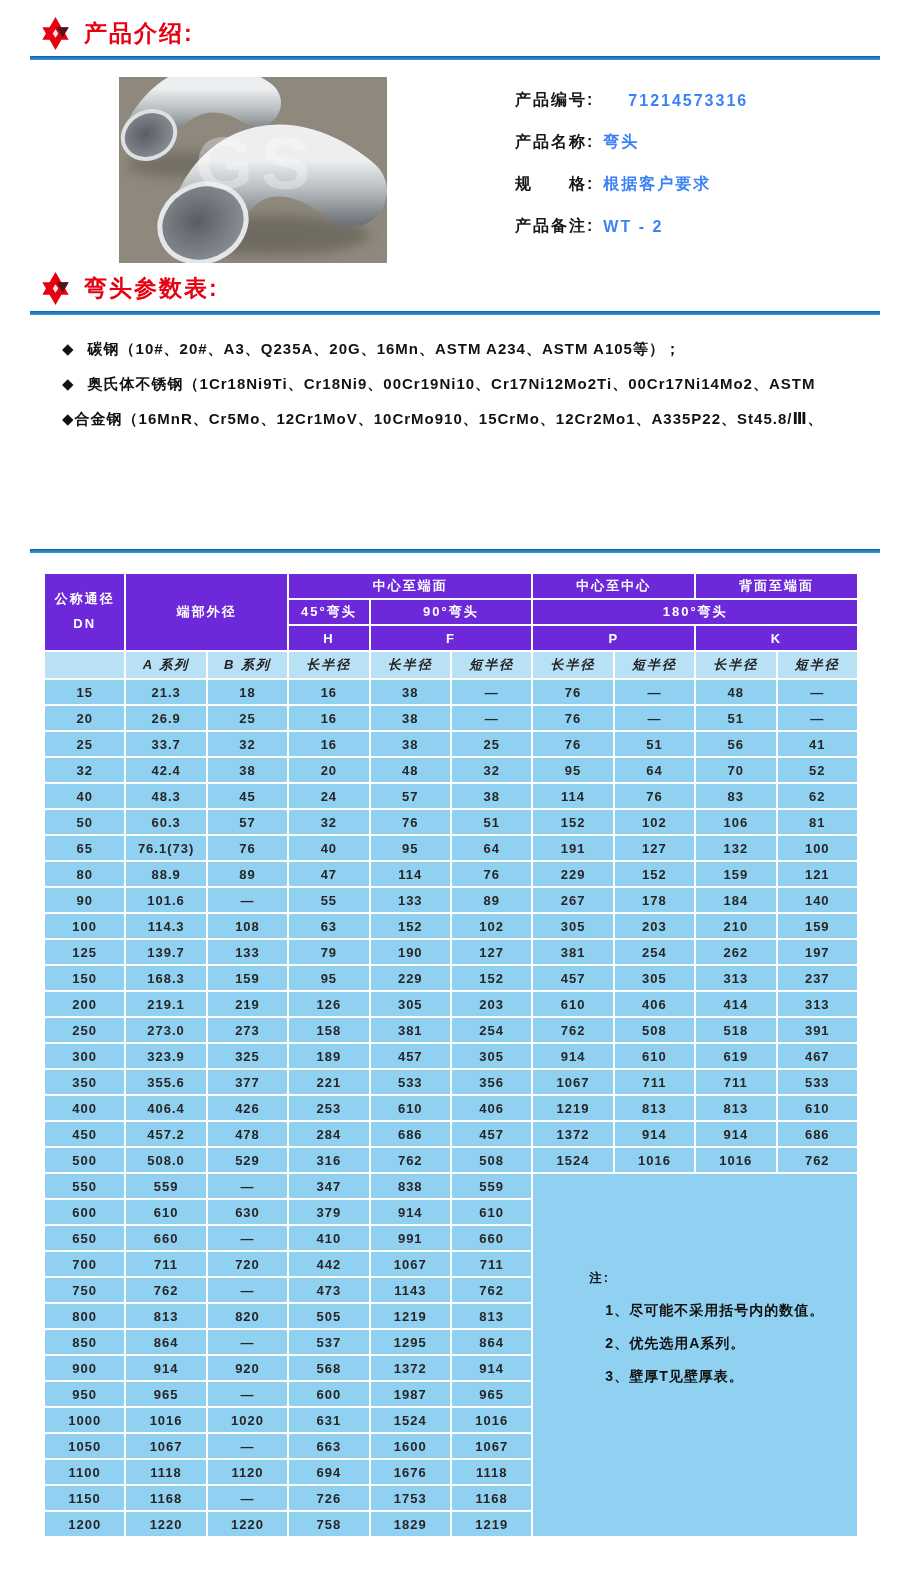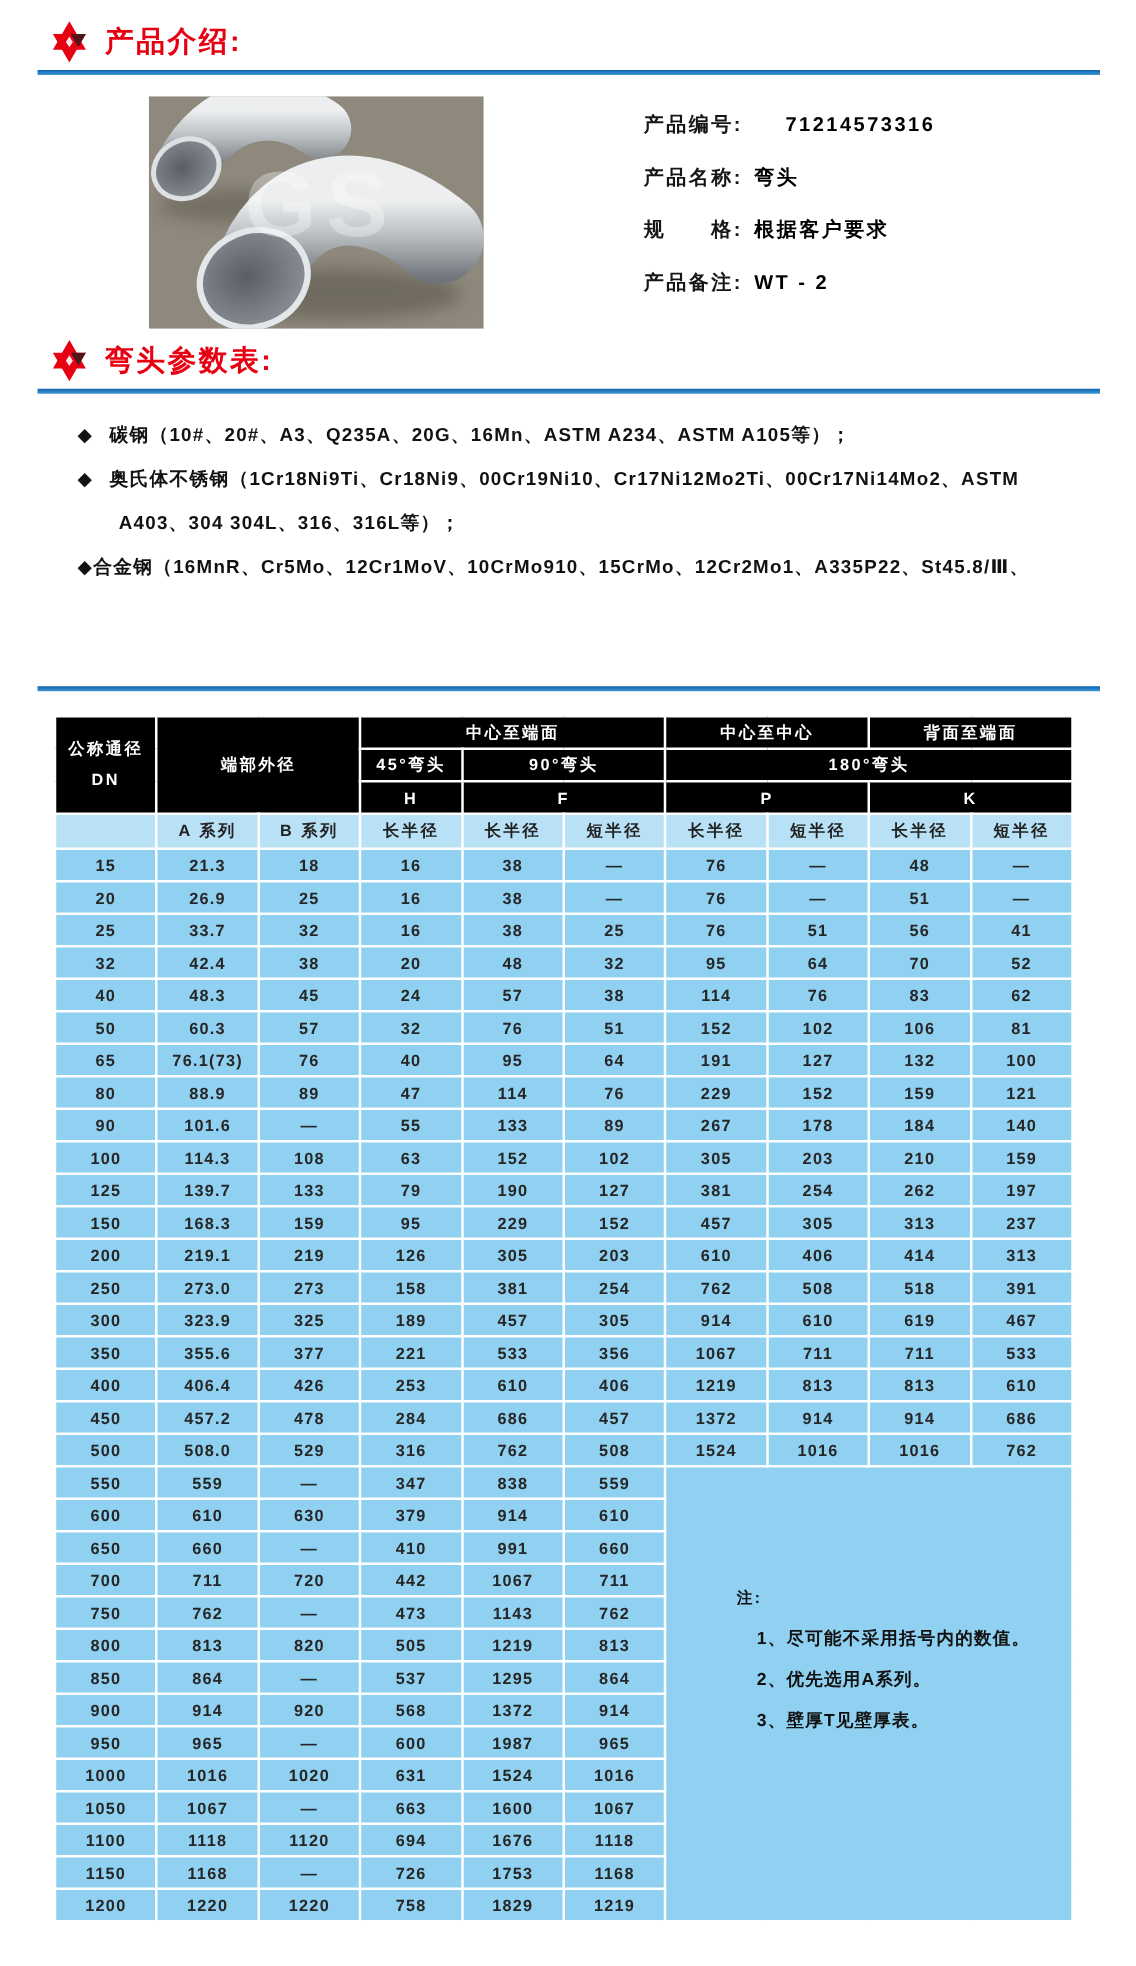--- a/index.html
+++ b/index.html
@@ -24,45 +24,45 @@
   #rule-2{top:311px}
   #rule-3{top:549px}
 
   
   .photo{position:absolute;left:119px;top:77px;width:268px;height:186px;}
 
   
   .fields{position:absolute;left:478px;top:88px;display:flex;flex-direction:column;gap:17px;}
   .field{display:flex;align-items:center;height:25px;font-size:16px;font-weight:bold;margin-left:37px;}
   .field .label{color:#161616;letter-spacing:2px;white-space:pre;}
-  .field .value{color:#000000;margin-left:9px;letter-spacing:2px;white-space:pre;}
+  .field .value{color:#3b82f6;margin-left:9px;letter-spacing:2px;white-space:pre;}
   .field.first .value{margin-left:34px;}
 
   
   .bullets{position:absolute;left:62px;top:331px;width:820px;}
   .bline{
     display:flex;align-items:center;height:35px;line-height:35px;
     font-size:15px;font-weight:bold;color:#121212;letter-spacing:1px;white-space:nowrap;
   }
   .bline .marker{margin-right:13px;font-size:15px;}
   .bline.nogap .marker{margin-right:0;}
 
   
   .spec-table{
     position:absolute;left:43px;top:572px;width:816px;
     border-collapse:collapse;table-layout:fixed;
   }
   .spec-table th,.spec-table td{
     border:2px solid #ffffff;text-align:center;vertical-align:middle;padding:0;
   }
   .spec-table th.dark{
-    background:#000000;color:#ffffff;font-size:13px;font-weight:bold;letter-spacing:2px;
+    background:#6d28d9;color:#ffffff;font-size:13px;font-weight:bold;letter-spacing:2px;
   }
   .spec-table thead tr{height:26px;}
-  .spec-table thead tr.subhead{height:28px;}
+  .spec-table thead tr.subhead{height:28px;font-style:italic;}
   .spec-table tr.subhead th{
     background:#b8e1f5;color:#222;font-size:13px;font-weight:bold;letter-spacing:2px;
   }
   .dn-cell div{line-height:1.9;}
   .spec-table tbody td{
     background:#90d0f0;color:#262626;font-size:13px;font-weight:bold;letter-spacing:1px;height:24px;
   }
   .spec-table td.note-cell{
     text-align:left;vertical-align:top;padding:96px 0 0 56px;
   }
@@ -144,23 +144,20 @@
   <div class="rule" id="rule-2"></div>
 
   <div class="bullets" id="bullets">
       <div class="bline">
         <span class="marker">◆</span>
         <span>碳钢（10#、20#、A3、Q235A、20G、16Mn、ASTM A234、ASTM A105等）；</span>
       </div>
       <div class="bline">
         <span class="marker">◆</span>
         <span>奥氏体不锈钢（1Cr18Ni9Ti、Cr18Ni9、00Cr19Ni10、Cr17Ni12Mo2Ti、00Cr17Ni14Mo2、ASTM</span>
-      </div>
-      <div class="bline nogap" style="padding-left: 33px;">
-        <span>A403、304 304L、316、316L等）；</span>
       </div>
       <div class="bline nogap">
         <span class="marker">◆</span>
         <span>合金钢（16MnR、Cr5Mo、12Cr1MoV、10CrMo910、15CrMo、12Cr2Mo1、A335P22、St45.8/Ⅲ、</span>
       </div>
     </div>
 
   <div class="rule" id="rule-3"></div>
 
   <table class="spec-table">

